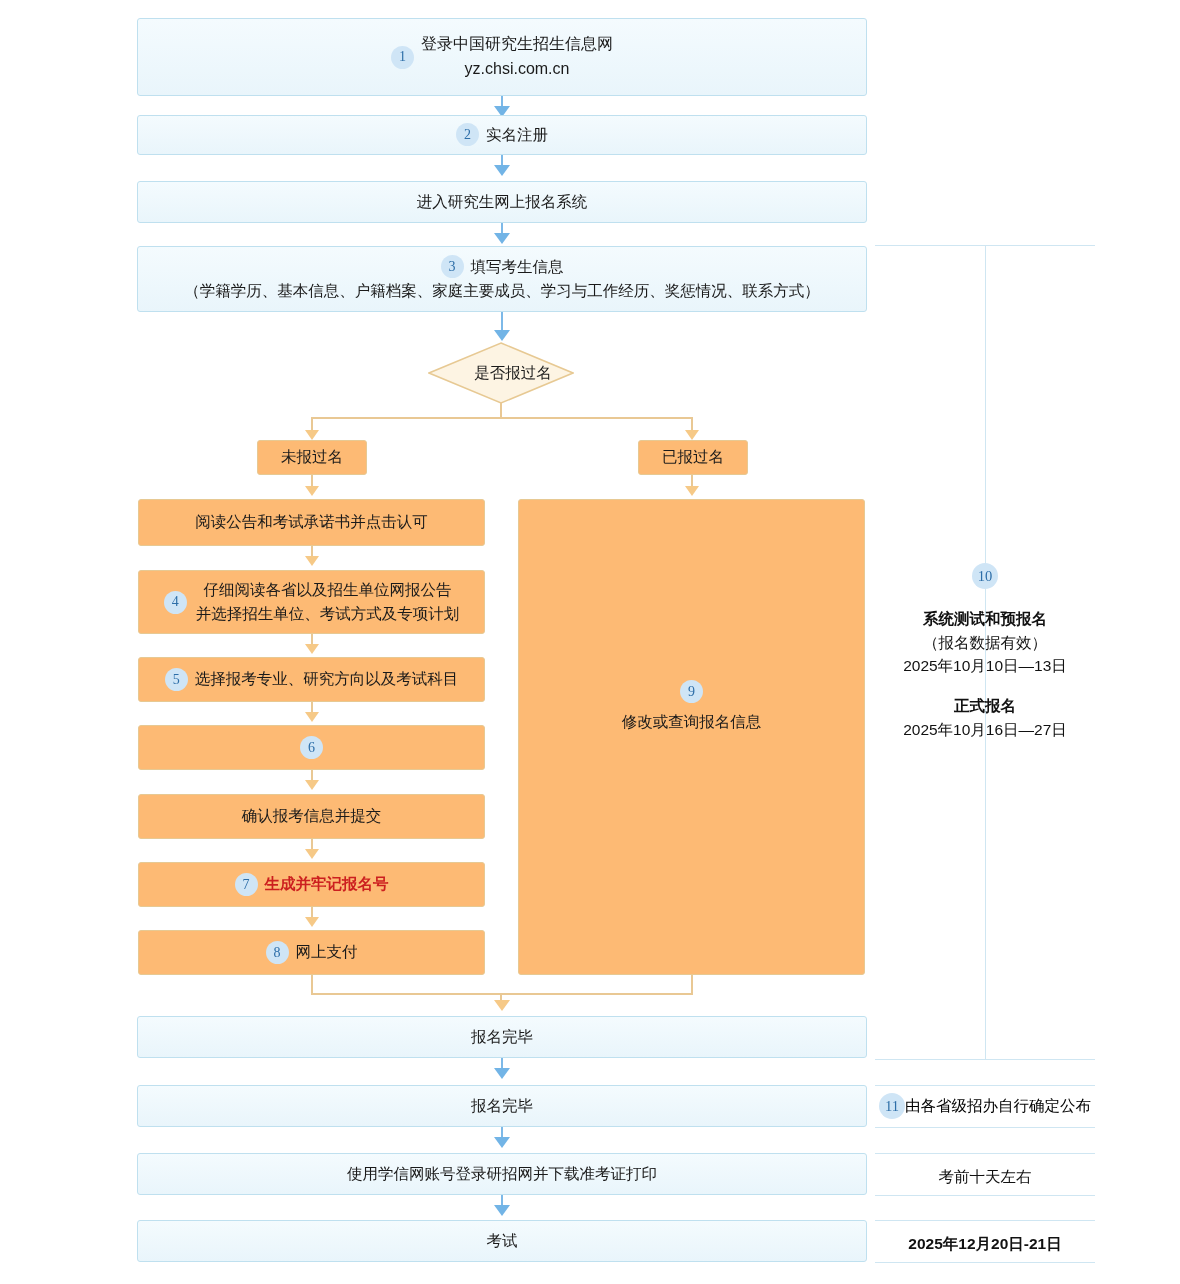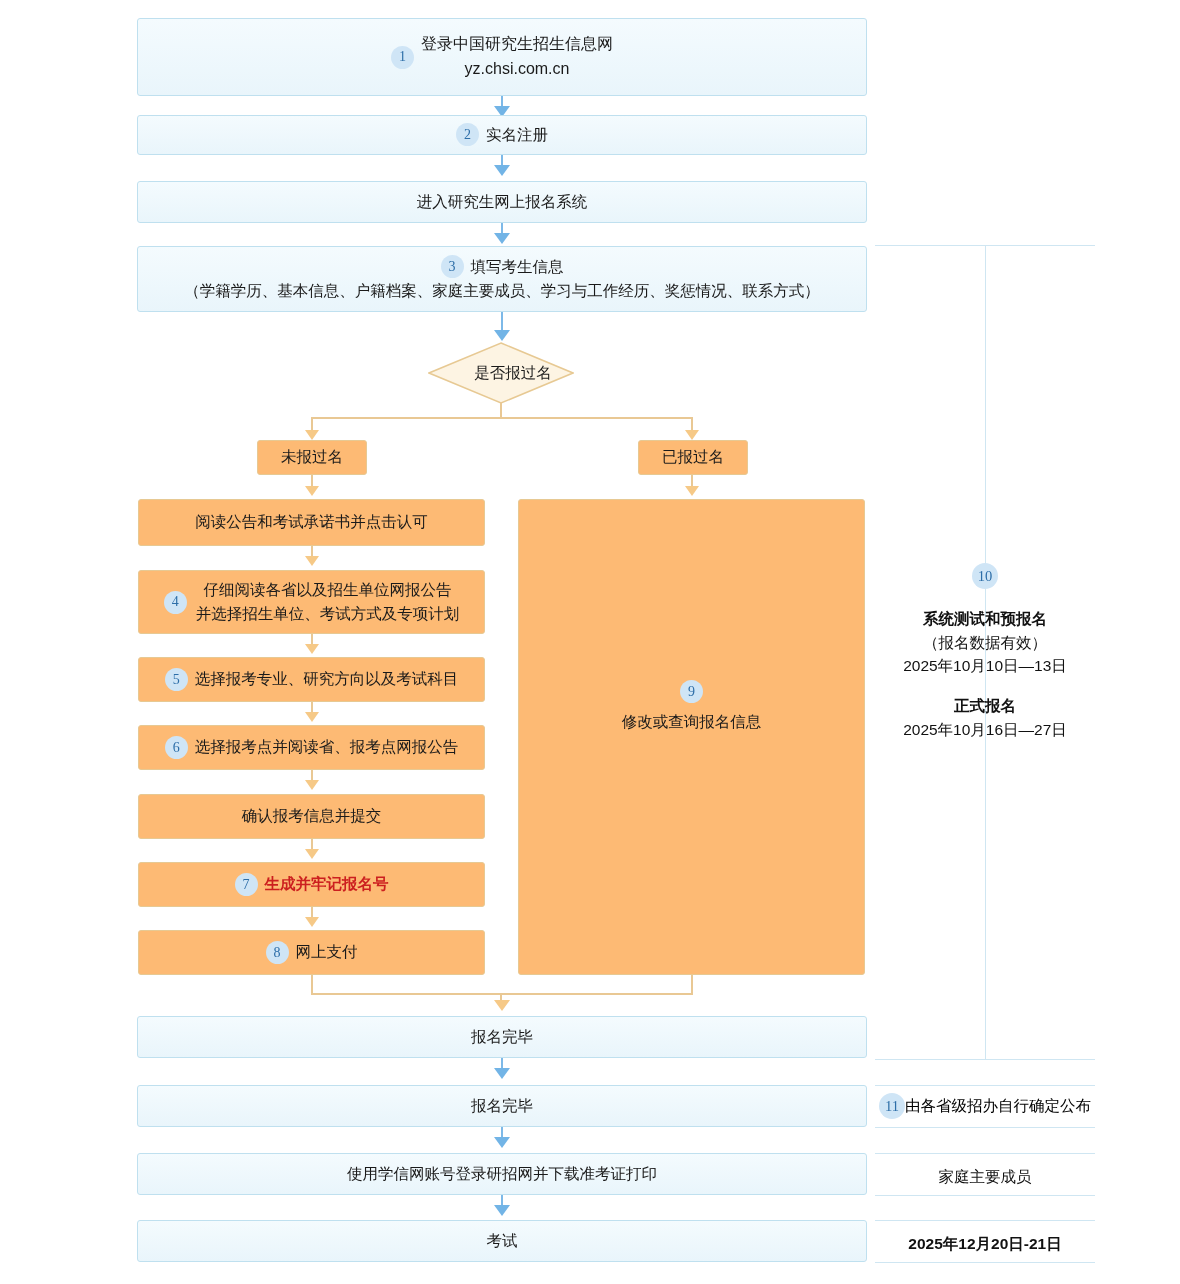--- a/index.html
+++ b/index.html
@@ -173,21 +173,20 @@
       <span class="badge">5</span>
       <span class="txt">选择报考专业、研究方向以及考试科目</span>
     </span>
   </div>
   <div class="vline orange-line" style="left:311px; top:702px; height:12px;"></div>
   <div class="arrow orange-sm" style="left:305px; top:712px;"></div>
 
   <div class="node orange-box" style="left:138px; top:725px; width:347px; height:45px;">
     <span class="row">
       <span class="badge">6</span>
-      <span class="txt">选择报考点并阅读省、报考点网报公告</span>
     </span>
   </div>
   <div class="vline orange-line" style="left:311px; top:770px; height:12px;"></div>
   <div class="arrow orange-sm" style="left:305px; top:780px;"></div>
 
   <div class="node orange-box" style="left:138px; top:794px; width:347px; height:45px;">
     <span class="txt">确认报考信息并提交</span>
   </div>
   <div class="vline orange-line" style="left:311px; top:839px; height:12px;"></div>
   <div class="arrow orange-sm" style="left:305px; top:849px;"></div>
@@ -257,20 +256,20 @@
   <div class="panel-text pt-norm" style="left:875px; top:718px; width:220px;">2025年10月16日—27日</div>
 
   <div class="panel-hline" style="left:875px; top:1085px; width:220px;"></div>
   <div style="position:absolute; left:875px; top:1085px; width:220px; height:42px; display:flex; align-items:center; justify-content:center; ">
     <span class="badge w2">11</span>
     <span class="pt-norm">由各省级招办自行确定公布</span>
   </div>
   <div class="panel-hline" style="left:875px; top:1127px; width:220px;"></div>
 
   <div class="panel-hline" style="left:875px; top:1153px; width:220px;"></div>
-  <div class="panel-text pt-norm" style="left:875px; top:1165px; width:220px;">家庭主要成员</div>
+  <div class="panel-text pt-norm" style="left:875px; top:1165px; width:220px;">考前十天左右</div>
   <div class="panel-hline" style="left:875px; top:1195px; width:220px;"></div>
 
   <div class="panel-hline" style="left:875px; top:1220px; width:220px;"></div>
   <div class="panel-text pt-bold" style="left:875px; top:1232px; width:220px;">2025年12月20日-21日</div>
   <div class="panel-hline" style="left:875px; top:1262px; width:220px;"></div>
 
 </div>
 
 </body></html>

